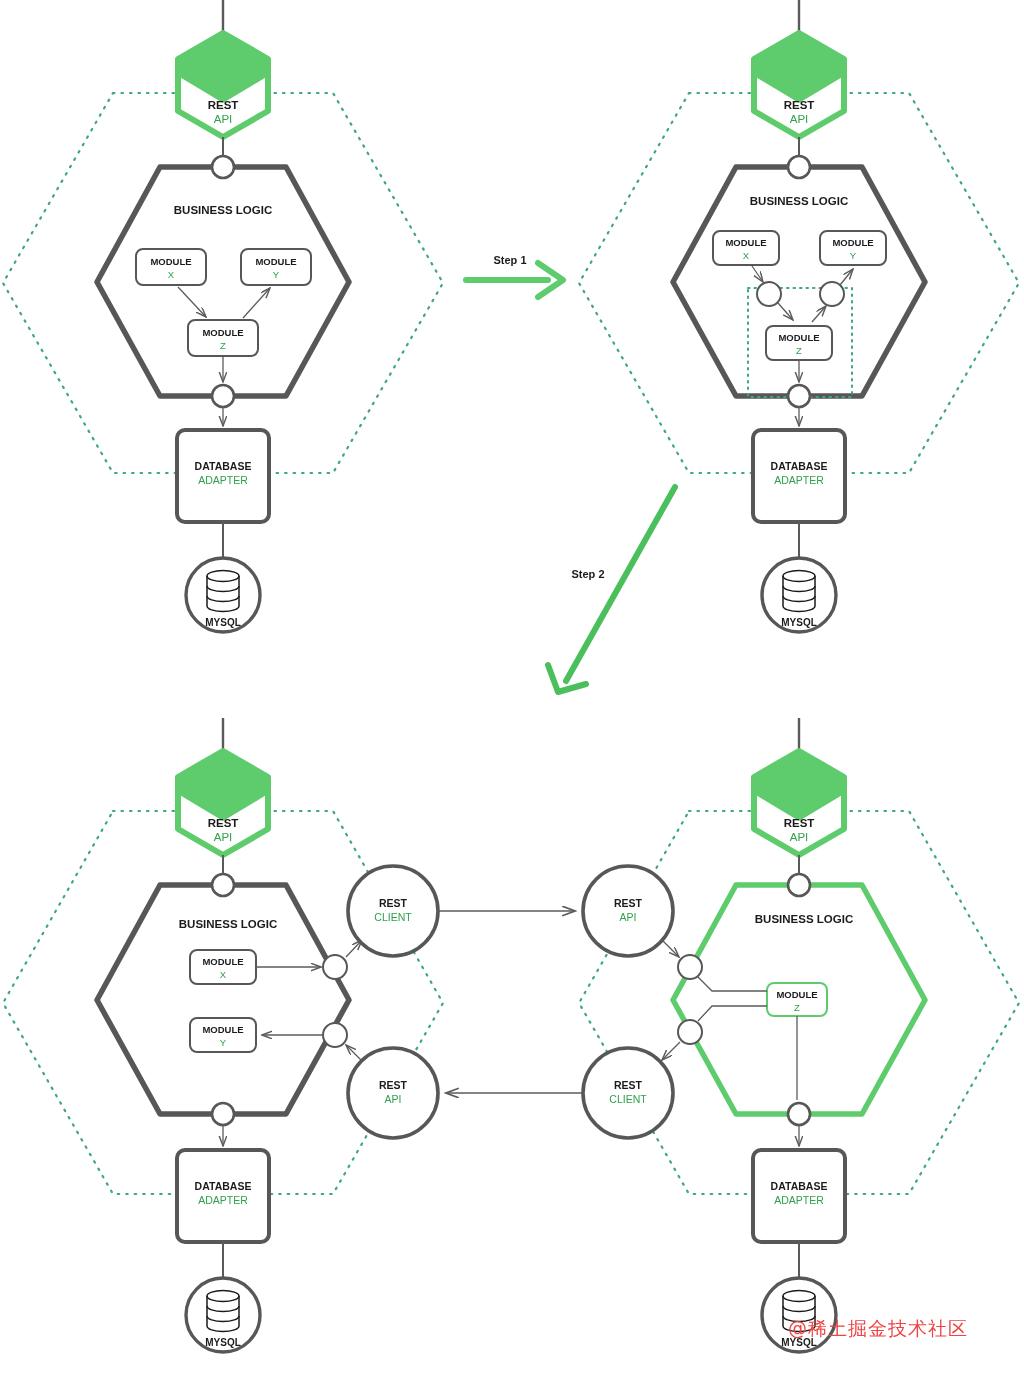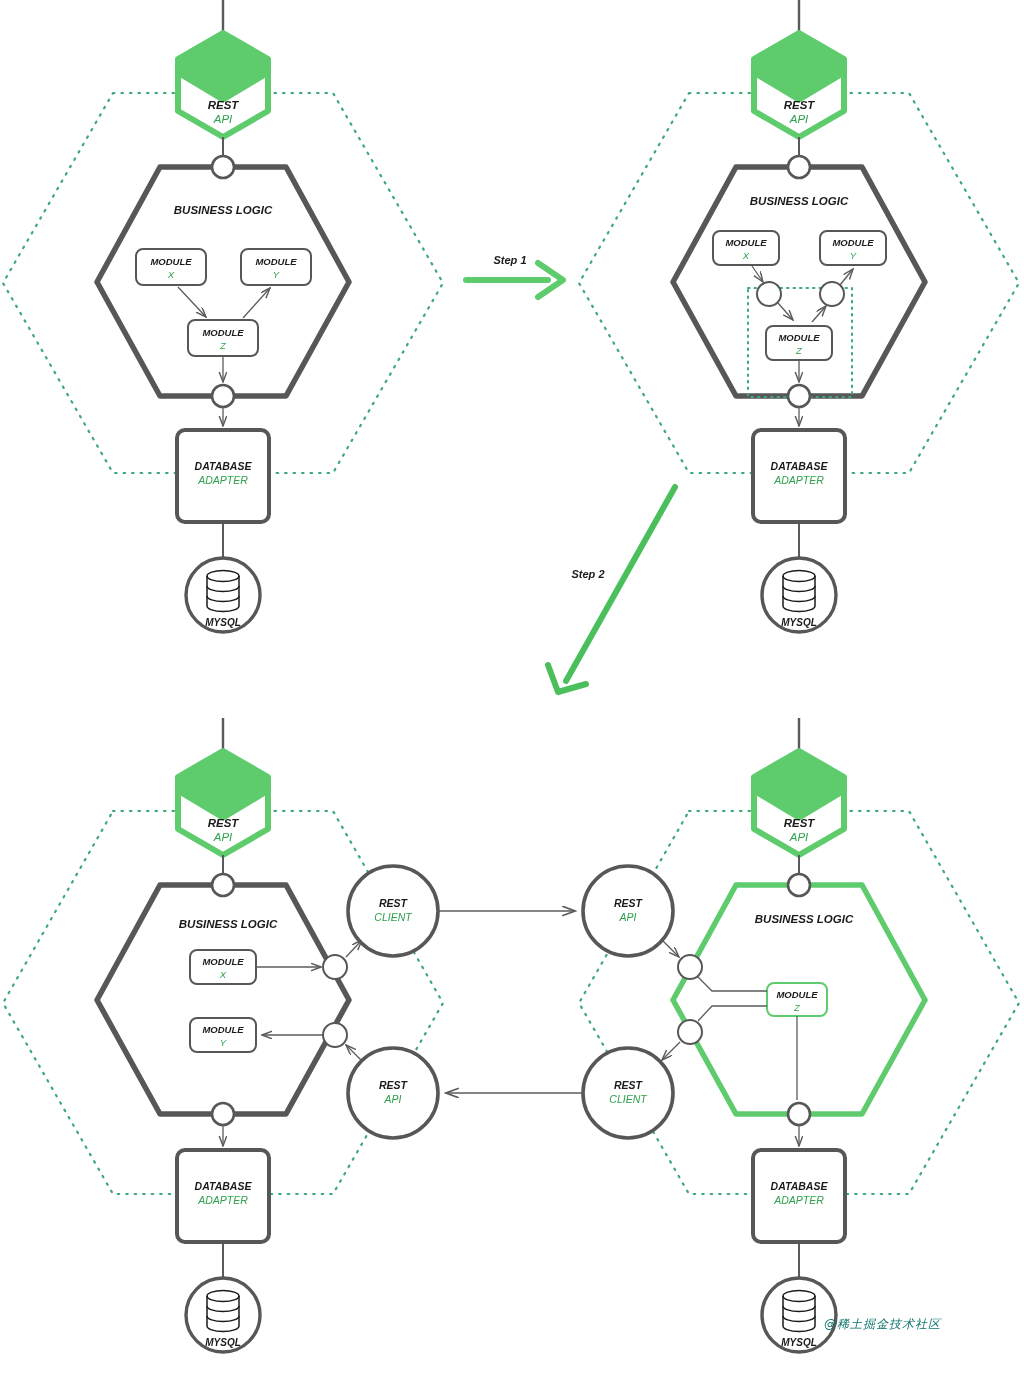--- a/index.html
+++ b/index.html
@@ -1,24 +1,24 @@
 <!DOCTYPE html>
 <html><head>
 <meta charset="utf-8">
 <style>
   html,body{margin:0;padding:0;background:#ffffff;}
   body{
     font-family:"Liberation Sans","DejaVu Sans",sans-serif;
     width:1024px;height:1374px;overflow:hidden;position:relative;
   }
-  #stage{position:relative;width:1024px;height:1374px;font-style:italic;}
+  #stage{position:relative;width:1024px;height:1374px;}
   #stage svg{position:absolute;left:0;top:0;}
   .wm{
-    position:absolute;left:824px;top:1316px;
-    font-size:12px;color:#0f766e;letter-spacing:1px;
+    position:absolute;left:788px;top:1316px;
+    font-size:19px;color:#ef4444;letter-spacing:1px;
     font-family:"DejaVu Sans",sans-serif;white-space:nowrap;
   }
 </style>
 </head>
 <body>
 
 <div id="stage">
 
 <svg width="1024" height="1374" viewBox="0 0 1024 1374" xmlns="http://www.w3.org/2000/svg">
   <defs>

